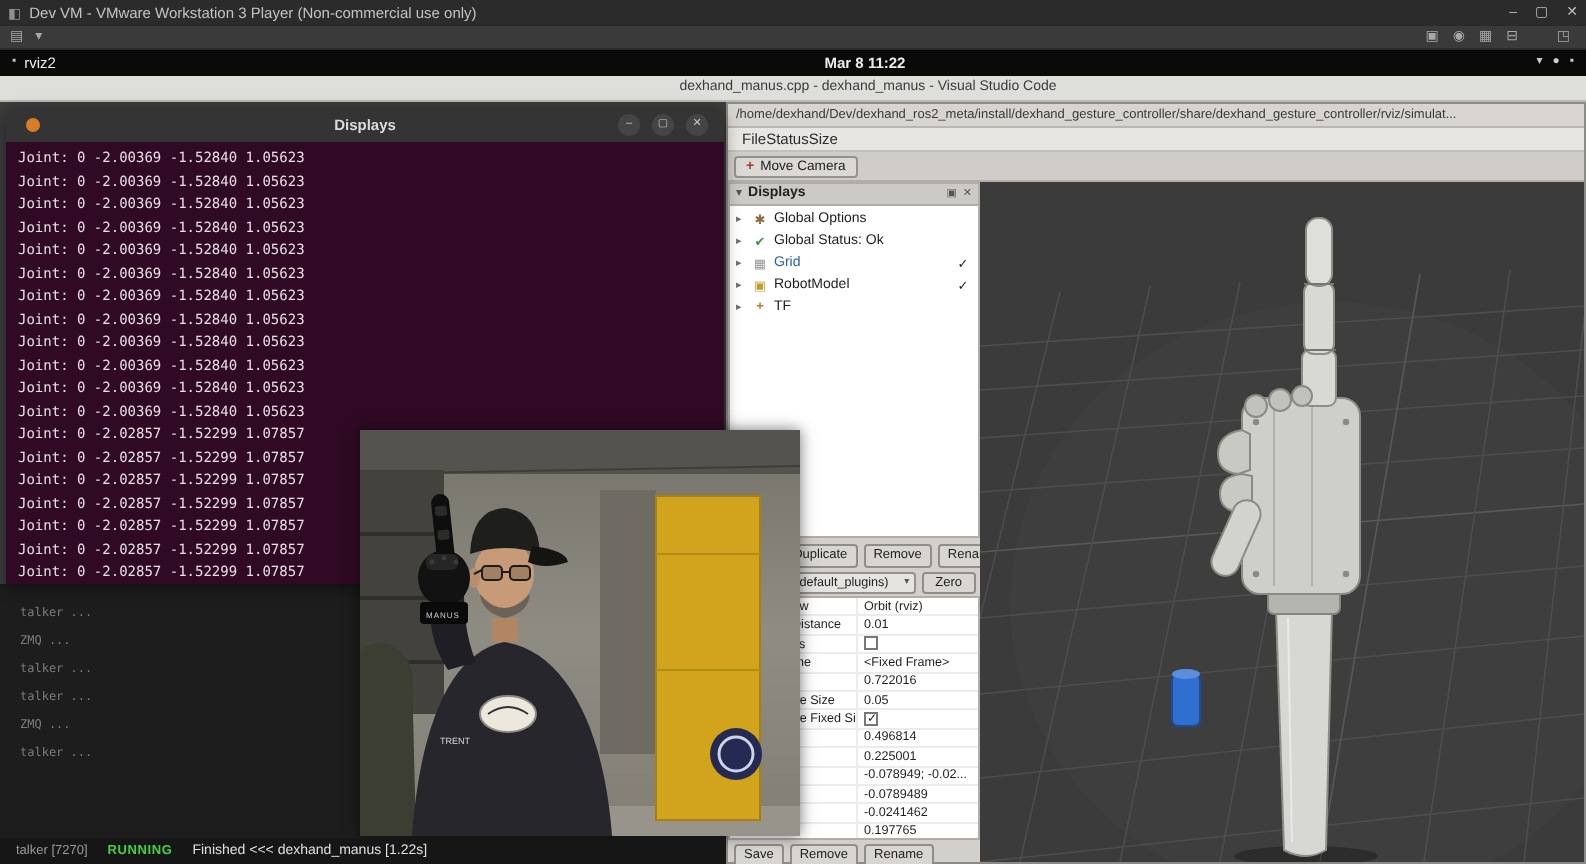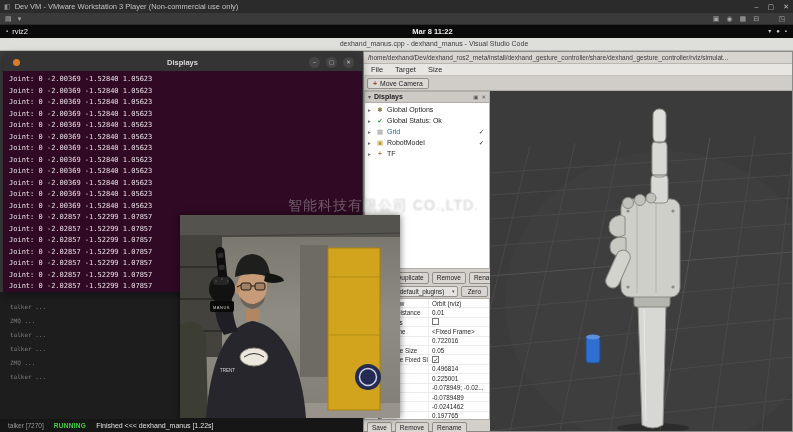--- a/index.html
+++ b/index.html
@@ -28,21 +28,21 @@
   .log-panel{position:absolute;left:0;top:292px;width:363px;height:127px;background:#1d1d1d;padding:8px 0 0 10px;z-index:1;}
   .log-line{font-family:"DejaVu Sans Mono",monospace;font-size:6px;color:#7c7c7c;line-height:14px;white-space:pre;}
   .statusbar{position:absolute;left:0;top:419px;width:363px;height:13px;background:#161616;z-index:6;display:flex;align-items:center;gap:10px;padding-left:8px;font-size:6.5px;}
   .st-target{color:#9a9a9a;}
   .st-badge{color:#43d043;font-weight:bold;letter-spacing:.3px;}
   .st-msg{color:#e0e0e0;font-size:7px;white-space:nowrap;}
 
   
   .rviz{position:absolute;left:363px;top:51px;width:430px;height:381px;background:#d3d0cc;border:1px solid #8a8a86;z-index:2;}
   .rv-title{height:12px;background:#d8d5d1;border-bottom:1px solid #bab7b3;font-size:6.5px;color:#3a3a3a;line-height:11px;padding:0 4px;white-space:nowrap;overflow:hidden;}
-  .rv-menu{height:12px;background:#e8e6e3;border-bottom:1px solid #c4c1bd;display:flex;gap:12px;padding-left:7px;font-size:7.5px;color:#2c2c2c;line-height:11px;}
+  .rv-menu{height:12px;background:#e8e6e3;border-bottom:1px solid #c4c1bd;display:flex;gap:0;padding-left:7px;font-size:7.5px;color:#2c2c2c;line-height:11px;}
   .rv-tools{height:15px;background:#d0cdc9;border-bottom:1px solid #b1aeaa;display:flex;align-items:center;padding-left:3px;}
   .mc-btn{display:inline-flex;gap:3px;align-items:center;background:#dcd9d5;border:1px solid #95928e;border-radius:2px;font-size:6.8px;color:#222;padding:1px 5px;height:11px;line-height:9px;}
   .mc-ic{color:#a33b2e;font-weight:bold;font-size:7px;}
   .rv-displays{position:absolute;left:0;top:39px;width:126px;height:196px;}
   .pnl-hdr{height:12px;background:#cdcac6;border:1px solid #b1aeaa;font-size:7px;font-weight:bold;color:#222;line-height:10px;padding:0 3px;display:flex;gap:3px;}
   .pnl-hdr .caret{color:#555;font-size:6px;font-weight:normal;}
   .pnl-icons{margin-left:auto;display:flex;gap:3px;color:#555;font-size:5.5px;font-weight:normal;}
   .tree{position:absolute;left:0;top:12px;width:126px;height:166px;background:#ffffff;border:1px solid #b1aeaa;border-top:none;padding-top:1px;overflow:hidden;}
   .trow{display:flex;align-items:center;gap:3px;height:11px;padding:0 3px;font-size:7px;color:#1d1d1d;}
   .trow .arr{color:#707070;font-size:5.5px;width:5px;}
@@ -141,21 +141,21 @@
       <div class="log-line">ZMQ ...</div>
       <div class="log-line">talker ...</div>
     </div>
 
   <div class="rviz">
     <div class="rv-title">
       <span>/home/dexhand/Dev/dexhand_ros2_meta/install/dexhand_gesture_controller/share/dexhand_gesture_controller/rviz/simulat...</span>
     </div>
     <div class="rv-menu">
         <span class="rv-menu-item">File</span>
-        <span class="rv-menu-item">Target</span>
+        <span class="rv-menu-item">Status</span>
         <span class="rv-menu-item">Size</span>
       </div>
     <div class="rv-tools">
       <span class="mc-btn">
         <span class="mc-ic">+</span>
         <span>Move Camera</span>
       </span>
     </div>
 
     <div class="rv-displays">
@@ -461,15 +461,14 @@
       </g>
     </svg>
   </div>
 
   <div class="statusbar">
     <span class="st-target">talker [7270]</span>
     <span class="st-badge">RUNNING</span>
     <span class="st-msg">Finished &lt;&lt;&lt; dexhand_manus [1.22s]</span>
   </div>
 
-  <div class="watermark">智能科技有限公司 CO.,LTD.</div>
 
 </div>
 
 </body></html>

